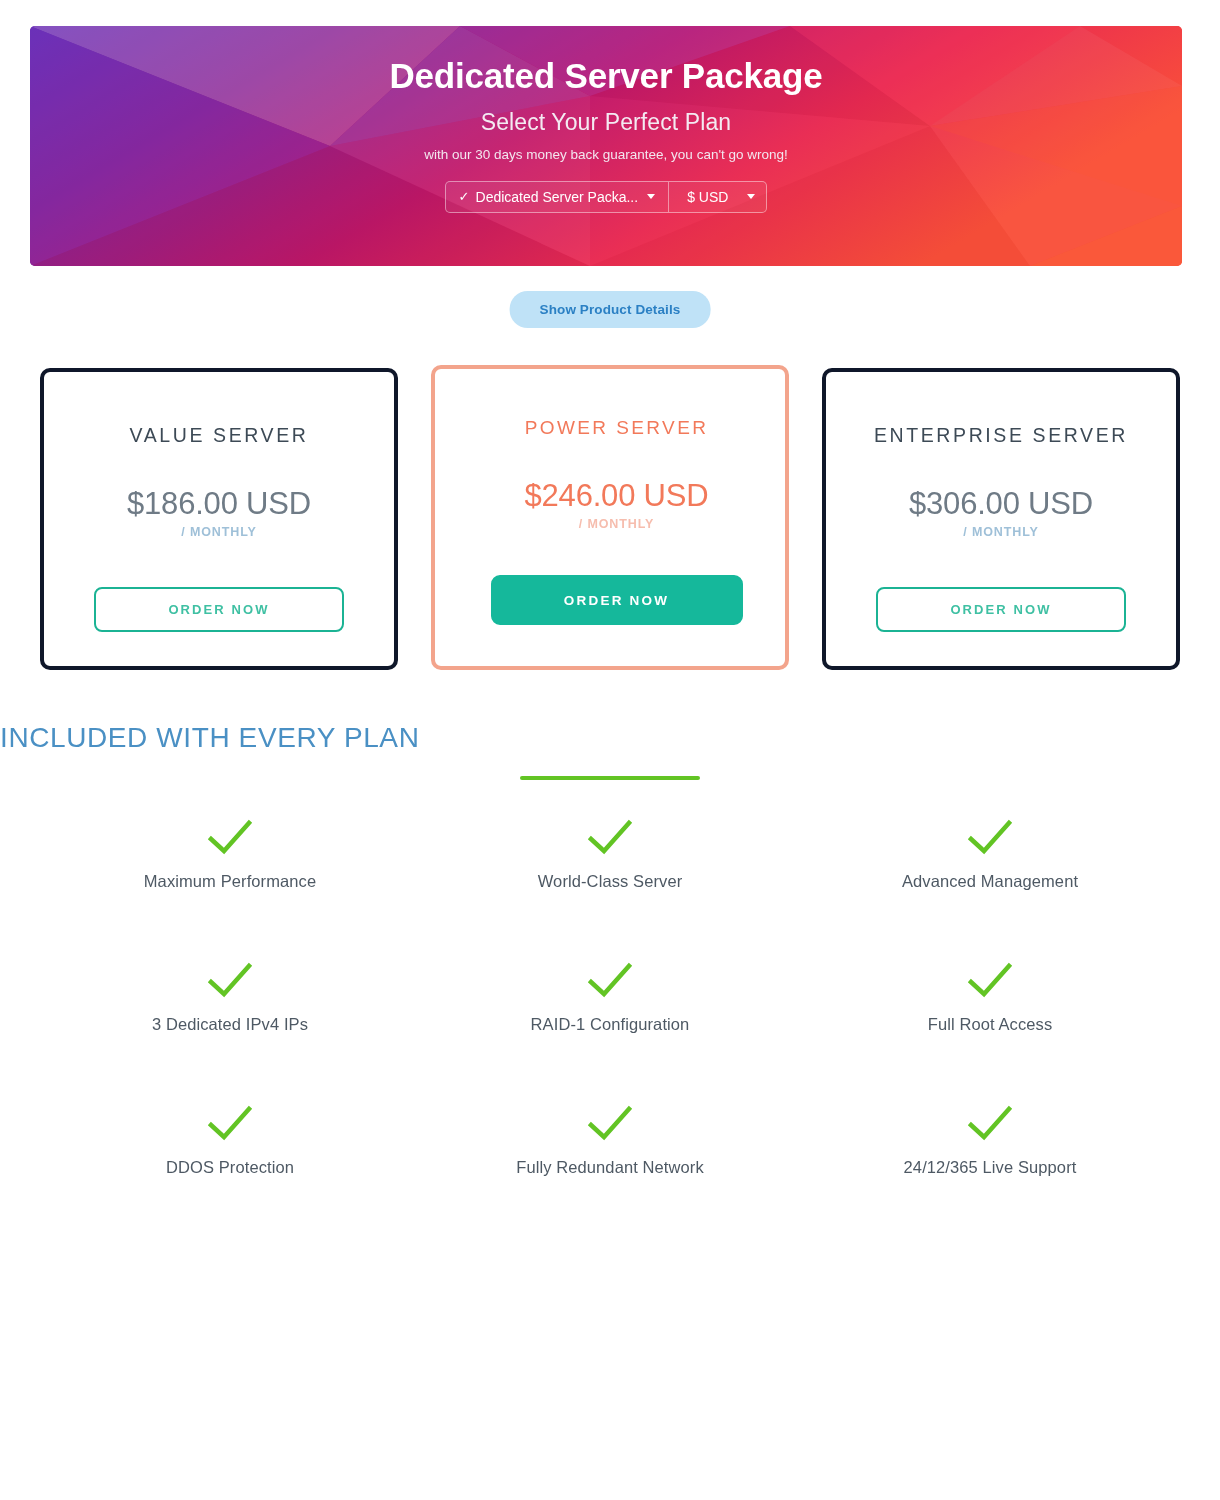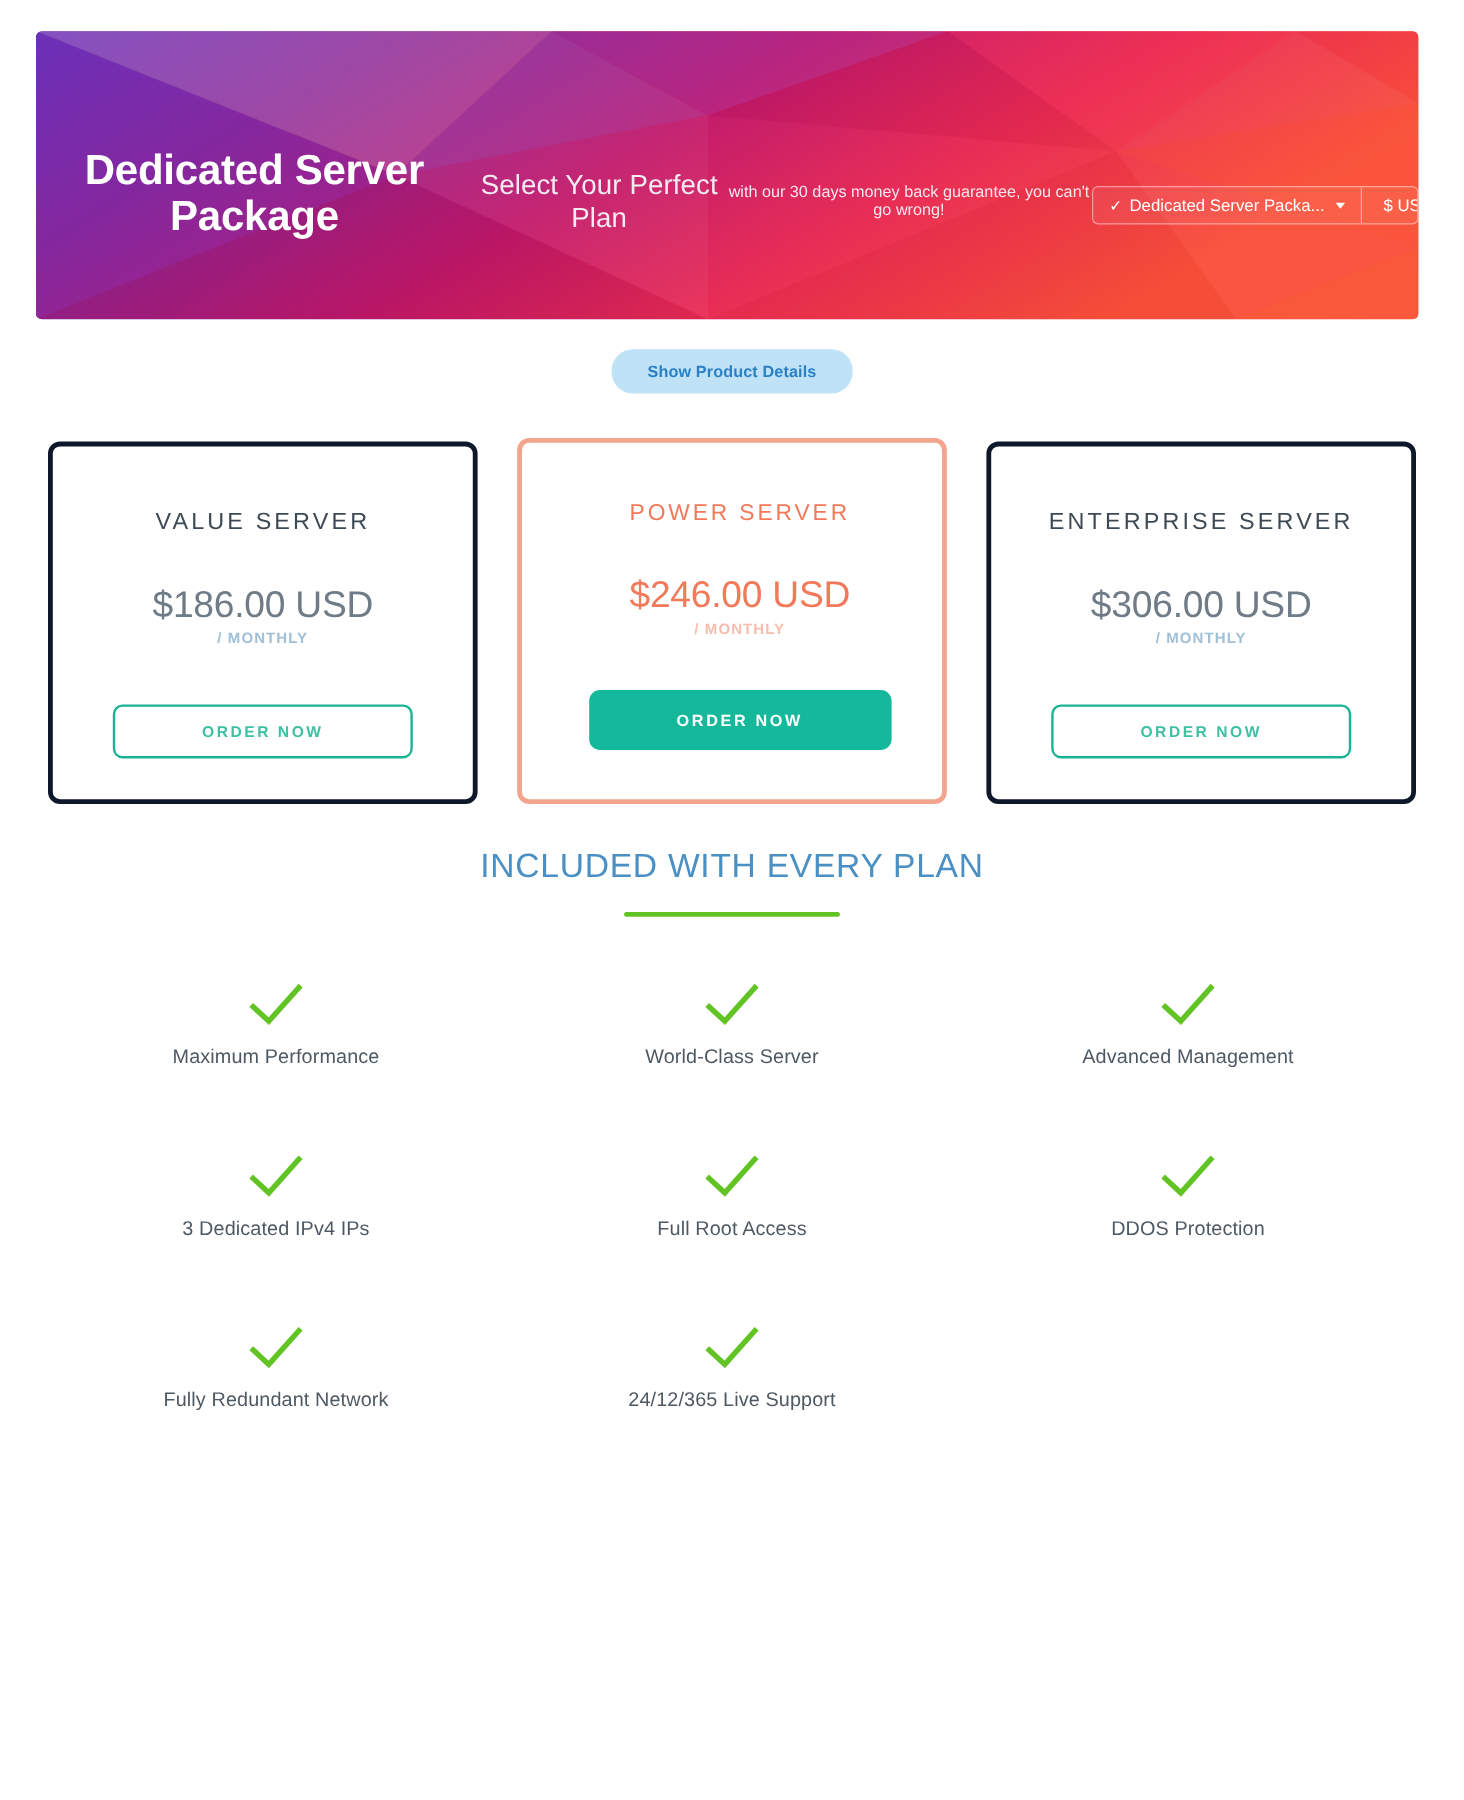--- a/index.html
+++ b/index.html
@@ -29,21 +29,21 @@
     border-radius: 5px;
     overflow: hidden;
     background: linear-gradient(100deg, #6b2fb5 0%, #8a2495 24%, #c2186a 52%, #e92a52 74%, #f94f3a 100%);
   }
   .hero-poly { position: absolute; inset: 0; width: 100%; height: 100%; display: block; }
 
   .hero-inner {
     position: absolute;
     inset: 0;
     display: flex;
-    flex-direction: row;
+    flex-direction: column;
     align-items: center;
     padding-top: 31px;
   }
   .hero-title {
     font-size: 35px;
     font-weight: bold;
     color: #ffffff;
     letter-spacing: -0.2px;
     line-height: 1.1;
     text-align: center;
@@ -195,24 +195,24 @@
     border-color: #15b89b;
     color: #ffffff;
     border-radius: 9px;
     letter-spacing: 2.2px;
     font-size: 13.5px;
   }
 
   
   .included-head {
     position: absolute;
-    top: 706px;
+    top: 722px;
     left: 0;
     width: 100%;
-    text-align: center;
+    text-align: left;
   }
   .included-title {
     font-size: 28px;
     font-weight: 300;
     color: #4a90c4;
     letter-spacing: 0.6px;
   }
   .included-rule {
     margin: 22px auto 0;
     width: 180px;
@@ -356,20 +356,26 @@
       <div class="feature-label">Advanced Management</div>
     </div>
 
     <div class="feature">
       <svg class="feature-check" width="46" height="40" viewBox="0 0 46 40">
         <path d="M4 21 L17 33 L42 5" fill="none" stroke="#62c424" stroke-width="4.5" stroke-linecap="square" stroke-linejoin="miter"></path>
       </svg>
       <div class="feature-label">3 Dedicated IPv4 IPs</div>
     </div>
 
+    <div class="feature">
+      <svg class="feature-check" width="46" height="40" viewBox="0 0 46 40">
+        <path d="M4 21 L17 33 L42 5" fill="none" stroke="#62c424" stroke-width="4.5" stroke-linecap="square" stroke-linejoin="miter"></path>
+      </svg>
+      <div class="feature-label">RAID-1 Configuration</div>
+    </div>
 
     <div class="feature">
       <svg class="feature-check" width="46" height="40" viewBox="0 0 46 40">
         <path d="M4 21 L17 33 L42 5" fill="none" stroke="#62c424" stroke-width="4.5" stroke-linecap="square" stroke-linejoin="miter"></path>
       </svg>
       <div class="feature-label">Full Root Access</div>
     </div>
 
     <div class="feature">
       <svg class="feature-check" width="46" height="40" viewBox="0 0 46 40">

